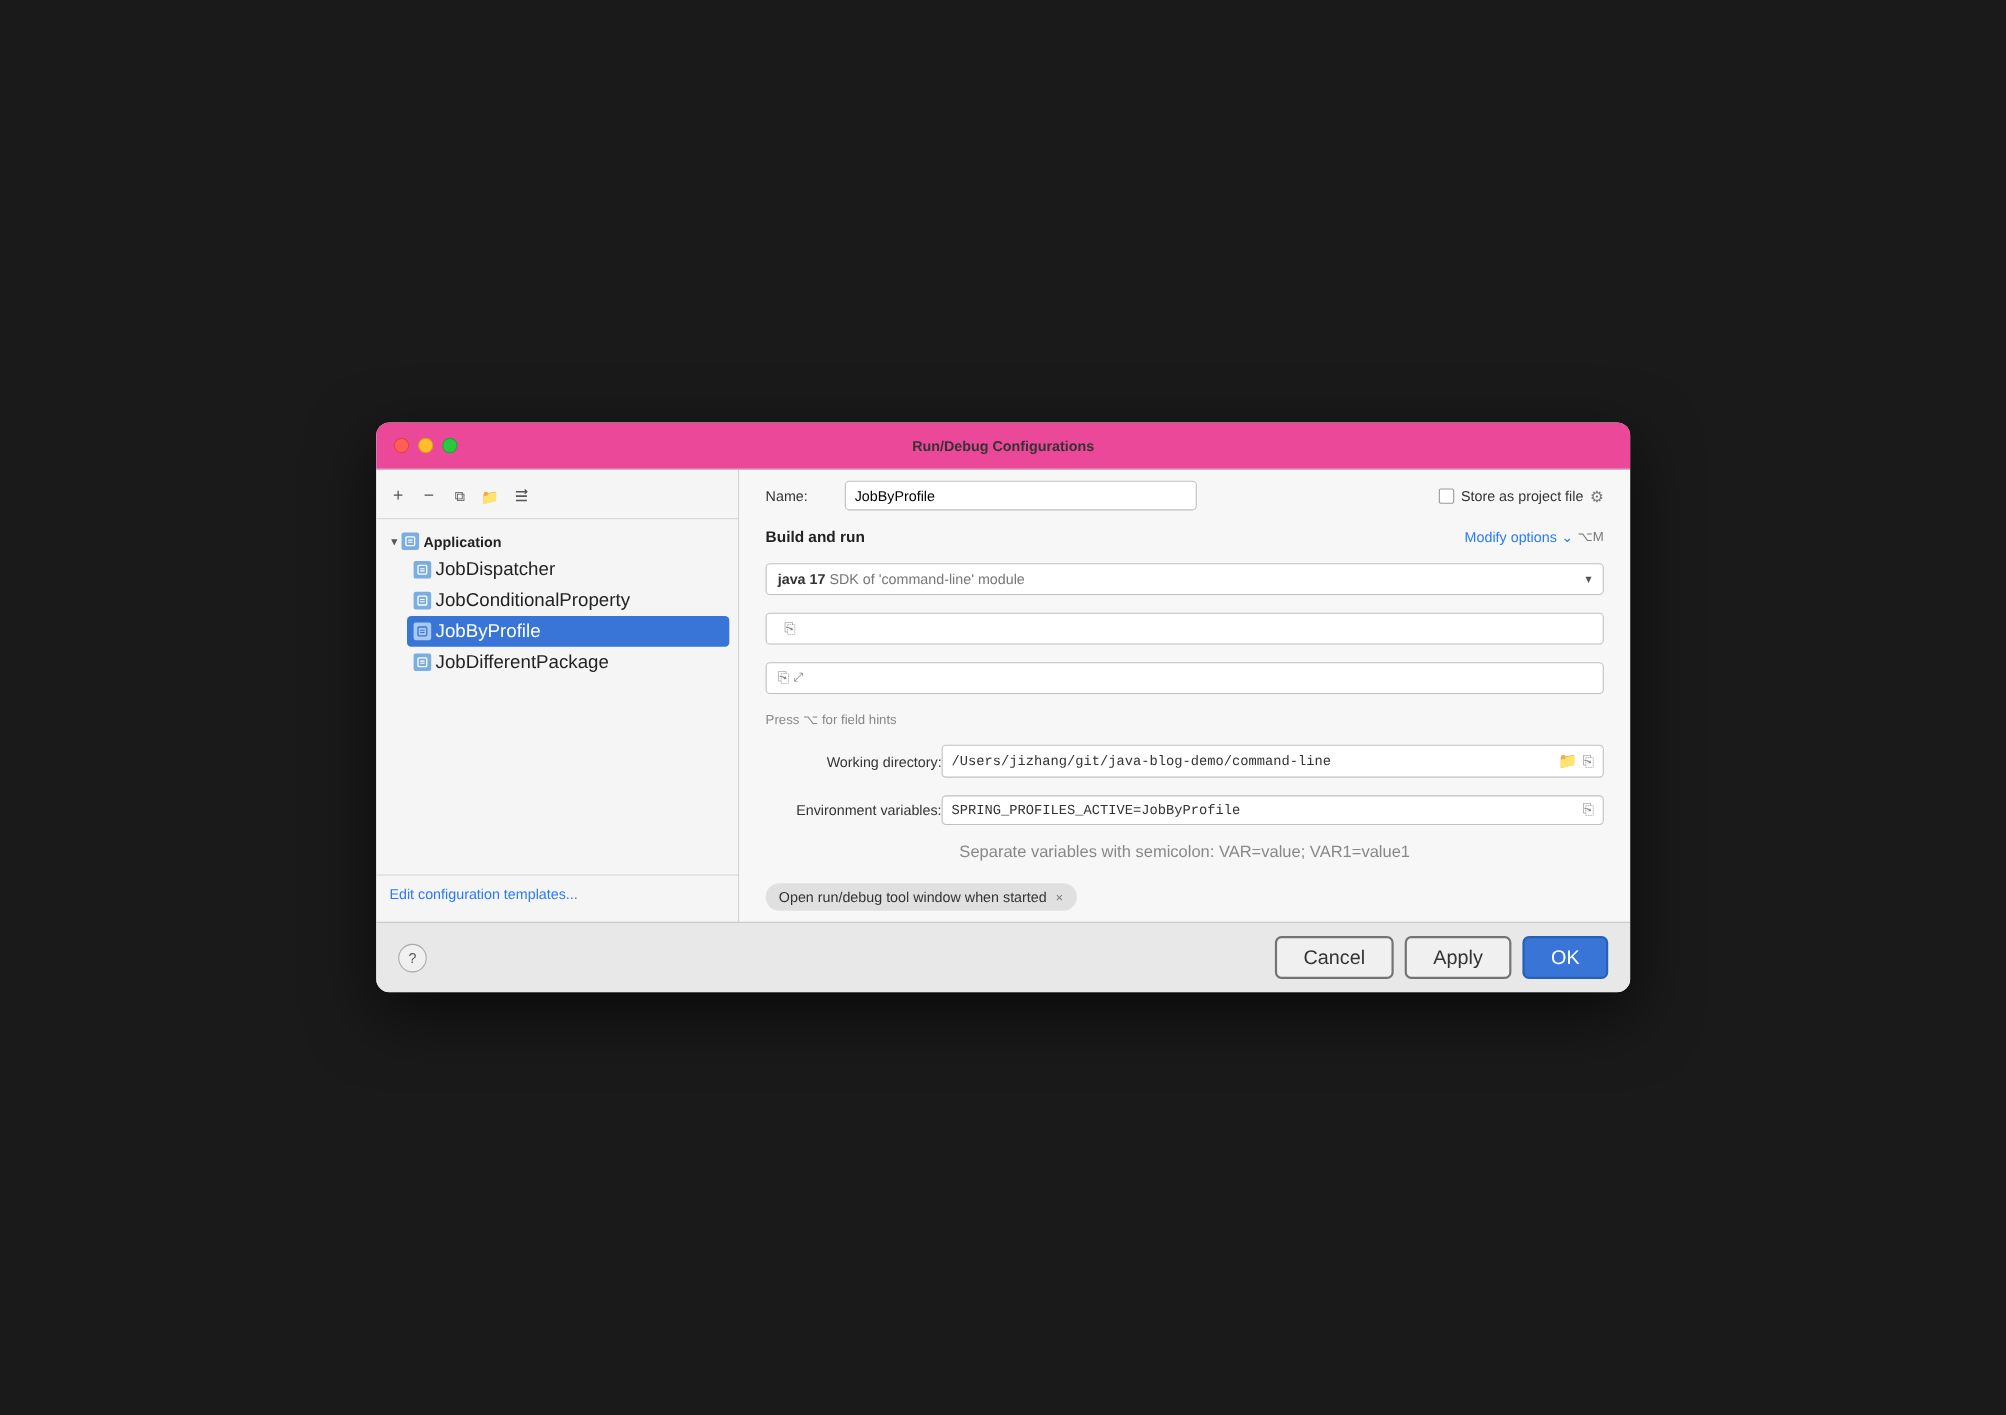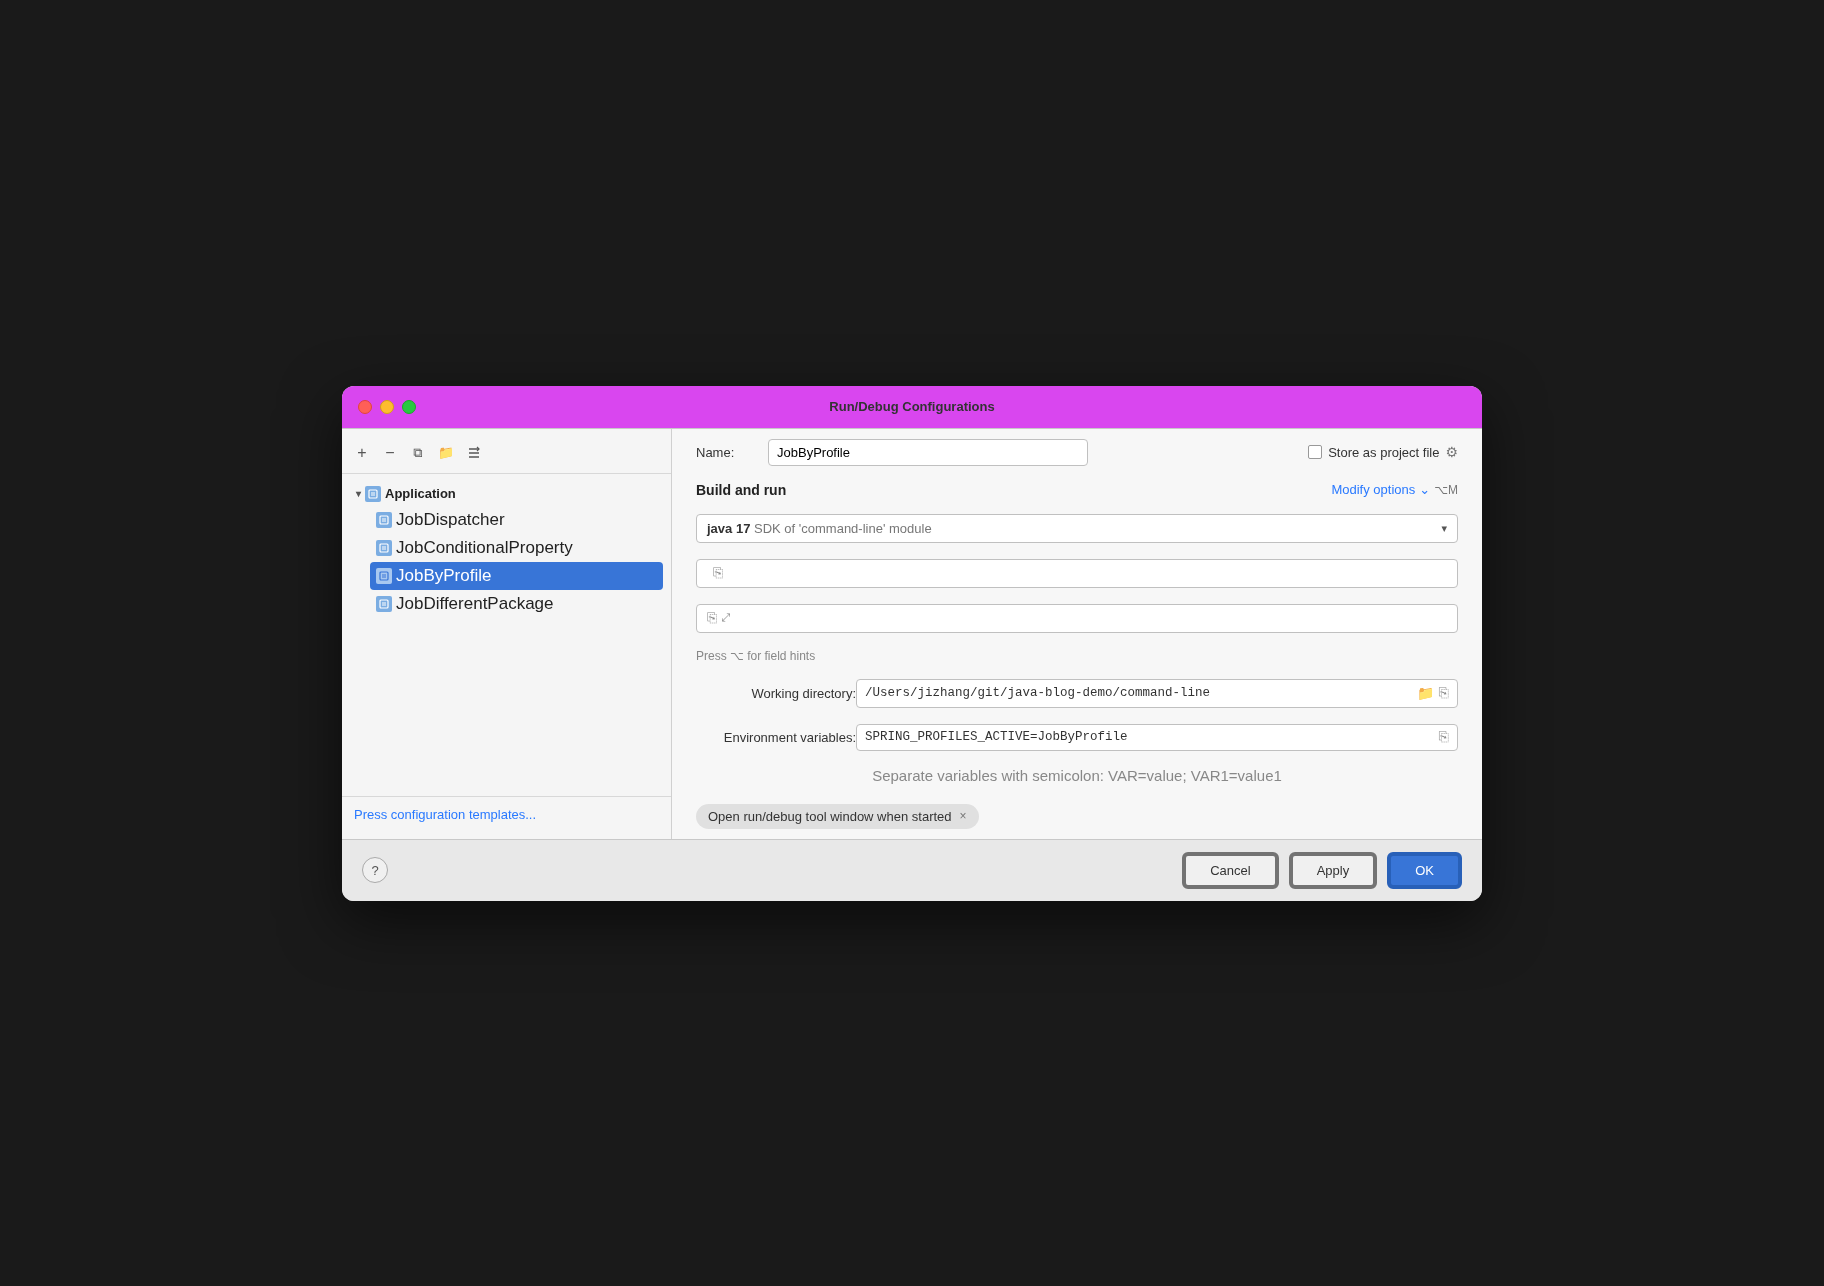--- a/index.html
+++ b/index.html
@@ -14,21 +14,21 @@
     .window {
       width: 1140px;
       background: #f0f0f0;
       border-radius: 12px;
       box-shadow: 0 20px 60px rgba(0,0,0,0.6);
       overflow: hidden;
       display: flex;
       flex-direction: column;
     }
     .titlebar {
-      background: #d946ef;
+      background: #ec4899;
       border-bottom: 1px solid #c8c8c8;
       padding: 14px 16px;
       display: flex;
       align-items: center;
       position: relative;
     }
     .traffic-lights {
       display: flex;
       gap: 8px;
       align-items: center;
@@ -350,23 +350,23 @@
       color: #555;
       cursor: pointer;
     }
     .bottom-actions {
       display: flex;
       gap: 10px;
     }
     .btn {
       padding: 7px 24px;
       border-radius: 6px;
-      font-size: 13px;
-      cursor: pointer;
-      border: 4px solid #737373;
+      font-size: 18px;
+      cursor: pointer;
+      border: 2px solid #737373;
       background: #f0f0f0;
       color: #333;
     }
     .btn-primary {
       background: #3875d7;
       color: white;
       border-color: #2860b8;
     }
     .icon-folder { font-size: 14px; color: #888; cursor: pointer; }
     .icon-copy { font-size: 13px; color: #888; cursor: pointer; }
@@ -454,21 +454,21 @@
                     <line x1="3" y1="4" x2="7" y2="4" stroke="white" stroke-width="1"></line>
                     <line x1="3" y1="6" x2="7" y2="6" stroke="white" stroke-width="1"></line>
                   </svg>
               </span>
               <span>JobDifferentPackage</span>
             </div>
           </div>
         </div>
       </div>
       <div class="sidebar-footer">
-        <a class="edit-templates-link">Press configuration templates...</a>
+        <a class="edit-templates-link">Edit configuration templates...</a>
       </div>
     </div>
 
     <div class="right-panel">
 
       <div class="name-row">
         <span class="name-label">Name:</span>
         <input class="name-input" type="text" value="JobByProfile" style="">
         <div class="store-as-project">
           <div class="store-checkbox"></div>

